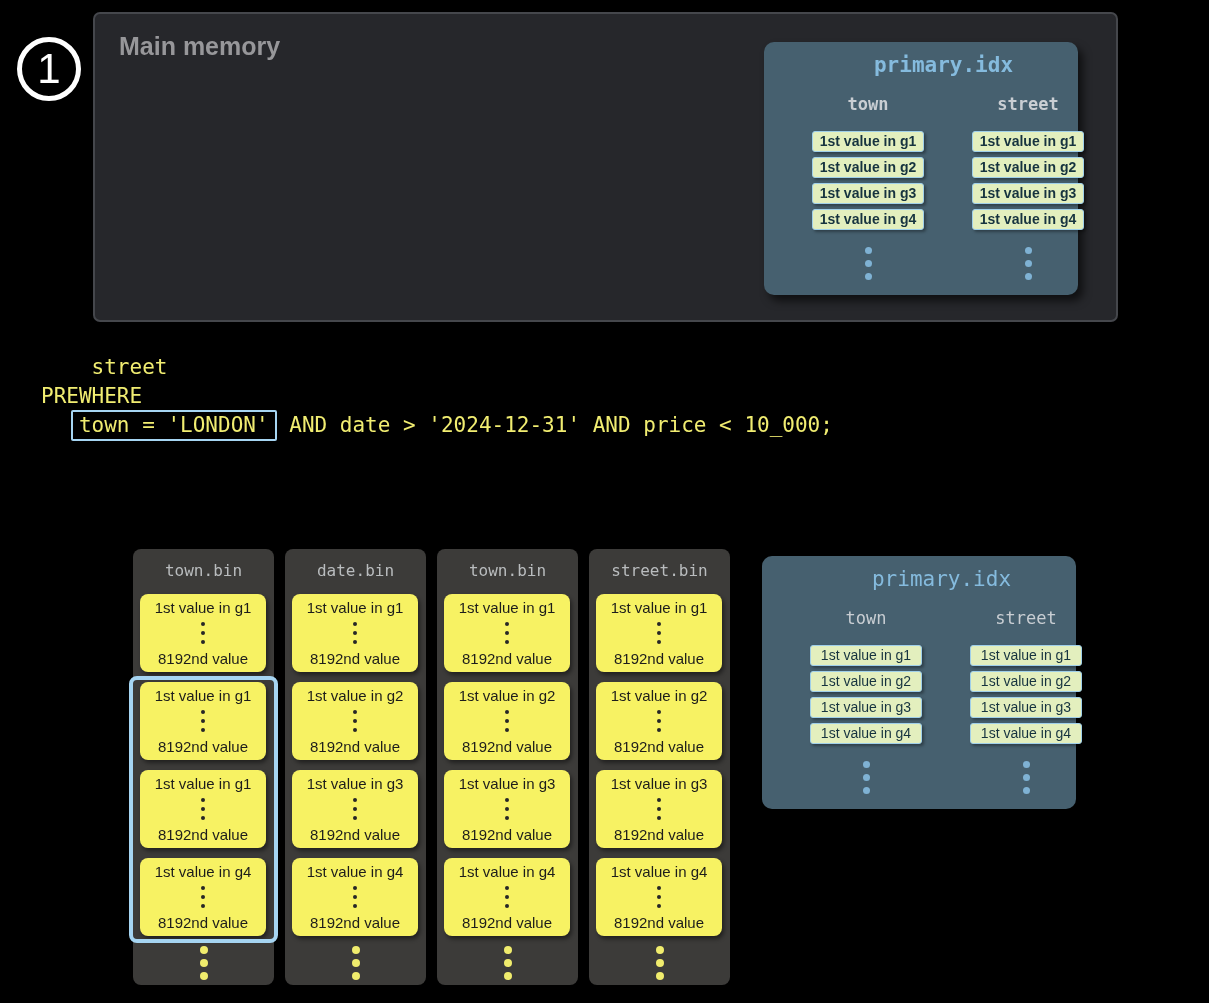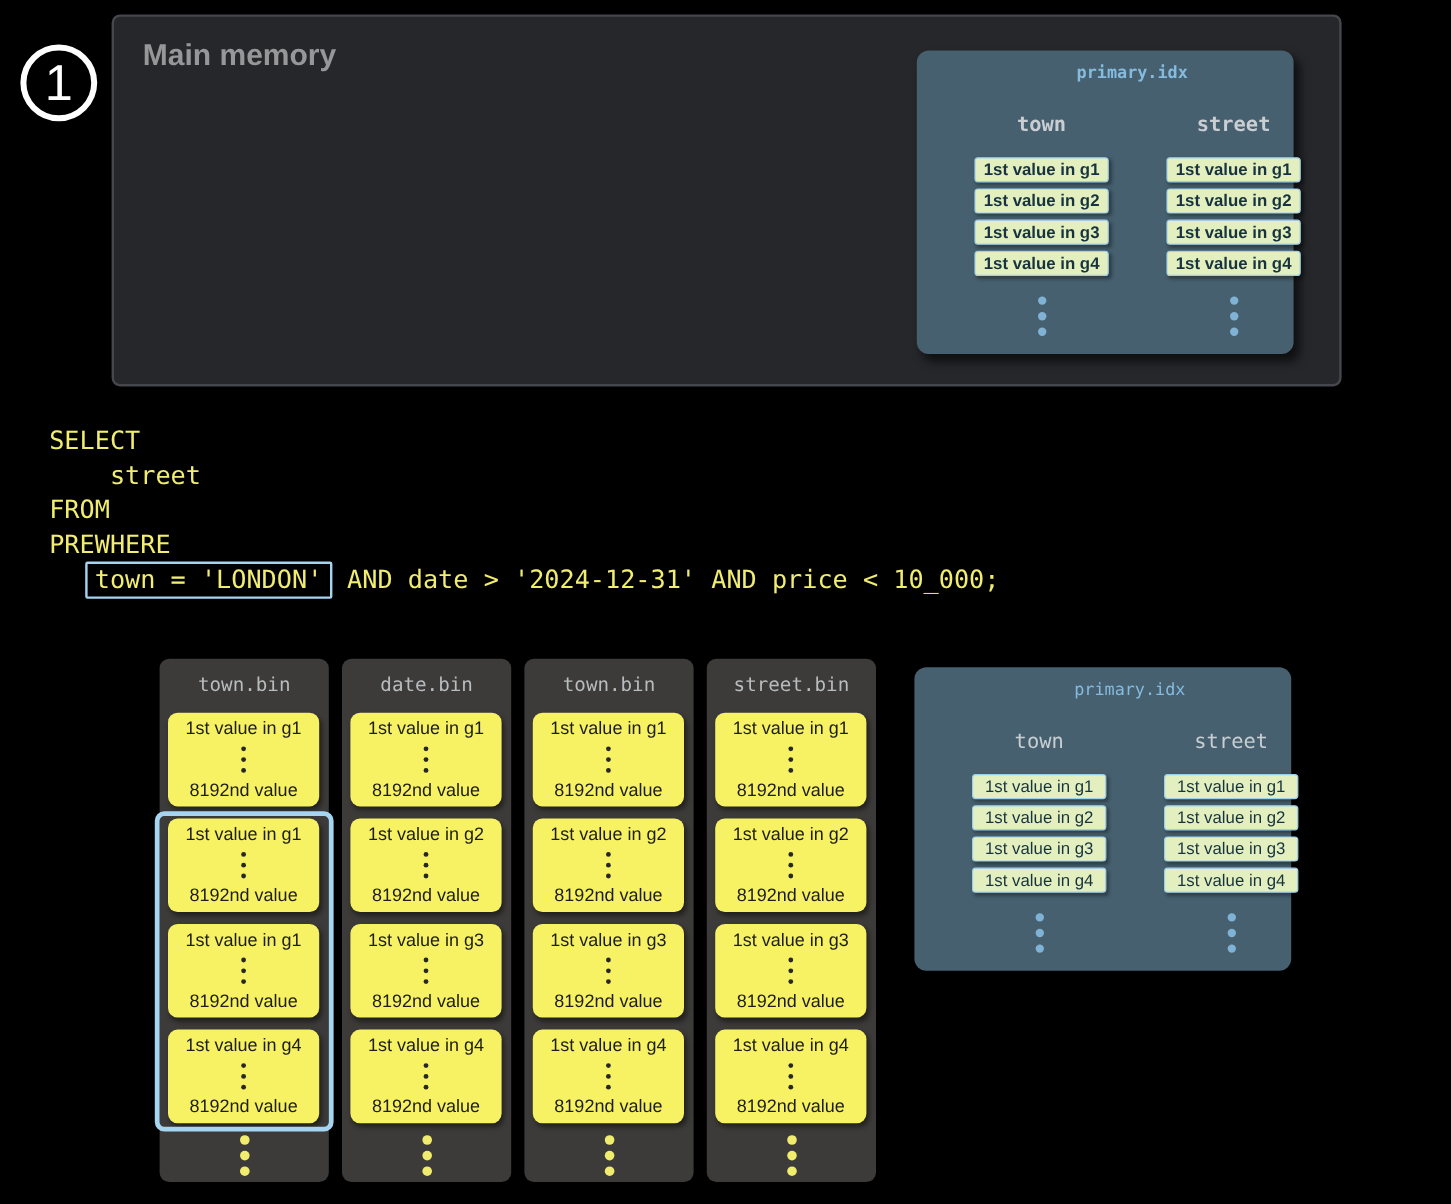--- a/index.html
+++ b/index.html
@@ -35,21 +35,21 @@
   .main-memory{position:absolute;left:93px;top:12px;width:1025px;height:310px;background:var(--mem-bg);
                border:2px solid var(--mem-border);border-radius:7px;font-weight:bold;}
   .main-memory-title{position:absolute;left:24px;top:18px;font-size:25px;color:var(--gray-label);}
 
   
   .idx-panel{position:absolute;width:314px;height:253px;background:var(--panel-slate);
              border-radius:10px;box-shadow:5px 6px 8px rgba(0,0,0,0.6);}
   .idx-panel.top{left:669px;top:28px;}   
   .idx-panel.disk{left:762px;top:556px;} 
   .idx-title{position:absolute;top:11px;left:0;width:100%;text-align:center;
-             font-family:"DejaVu Sans Mono",monospace;font-size:14px;color:var(--idx-blue);padding-left:45px;}
+             font-family:"DejaVu Sans Mono",monospace;font-size:21px;color:var(--idx-blue);padding-left:45px;}
   .idx-cols{position:absolute;top:52px;left:0;width:100%;display:flex;}
   .idx-col{width:50%;display:flex;flex-direction:column;align-items:center;margin-left:48px;}
   .idx-header{font-family:"DejaVu Sans Mono",monospace;font-size:17px;color:var(--idx-header);
               margin-bottom:17px;}
   .idx-entry{width:112px;height:21px;margin-bottom:5px;background:var(--entry-green);
              border:1.5px solid var(--entry-border);border-radius:3px;color:var(--entry-text);
              font-size:14px;line-height:18px;text-align:center;white-space:nowrap;
              box-shadow:2px 2px 3px rgba(0,0,0,0.35);}
   .idx-dots{margin-top:9px;display:flex;flex-direction:column;align-items:center;}
   .idx-dots i{display:block;width:7px;height:7px;border-radius:50%;background:var(--dot-blue);margin:3px 0;}
@@ -114,21 +114,21 @@
           <div class="idx-dots">
               <i></i>
               <i></i>
               <i></i>
             </div>
         </div>
       </div>
     </div>
   </div>
 
-  <pre class="sql"><div>SELECT</div><div>    street</div><div>FROM</div><div>PREWHERE</div><div><span>   </span><span class="sql-box">town = 'LONDON'</span><span> AND date &gt; '2024-12-31' AND price &lt; 10_000;</span></div></pre>
+  <pre class="sql"><div>    street</div><div>PREWHERE</div><div><span>   </span><span class="sql-box">town = 'LONDON'</span><span> AND date &gt; '2024-12-31' AND price &lt; 10_000;</span></div></pre>
 
   <div class="bin-col" style="left:133px">
     <div class="bin-title">town.bin</div>
     <div class="granule g-pos1">
       <div class="g-first">1st value in g1</div>
       <div class="g-dots">
           <i></i>
           <i></i>
           <i></i>
         </div>

